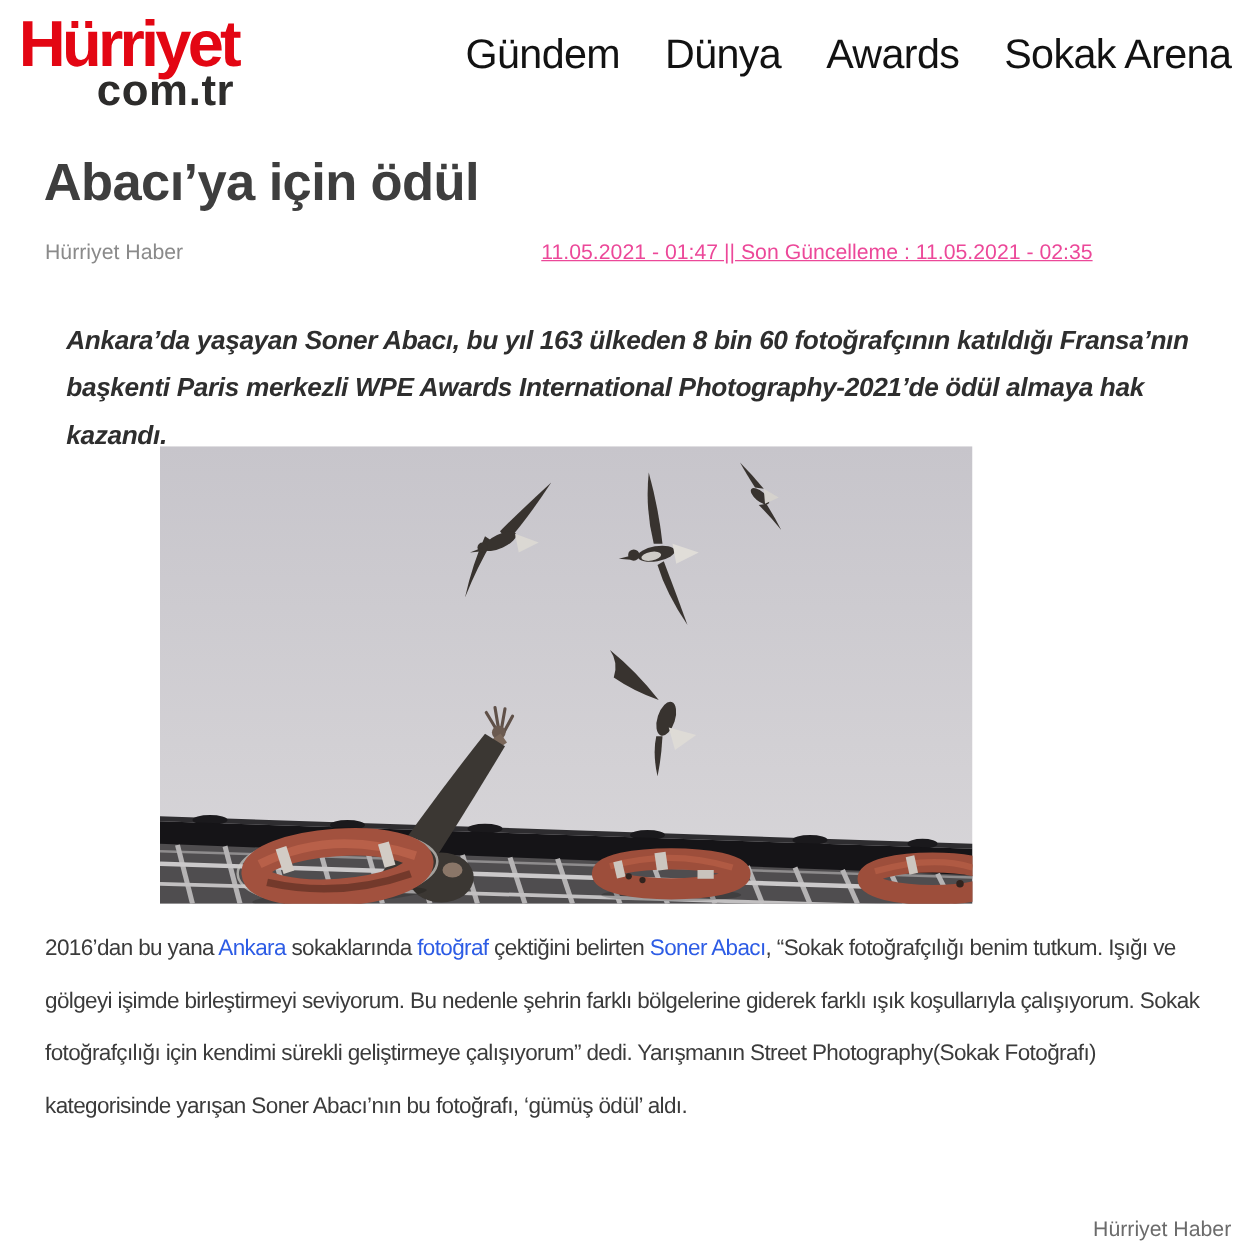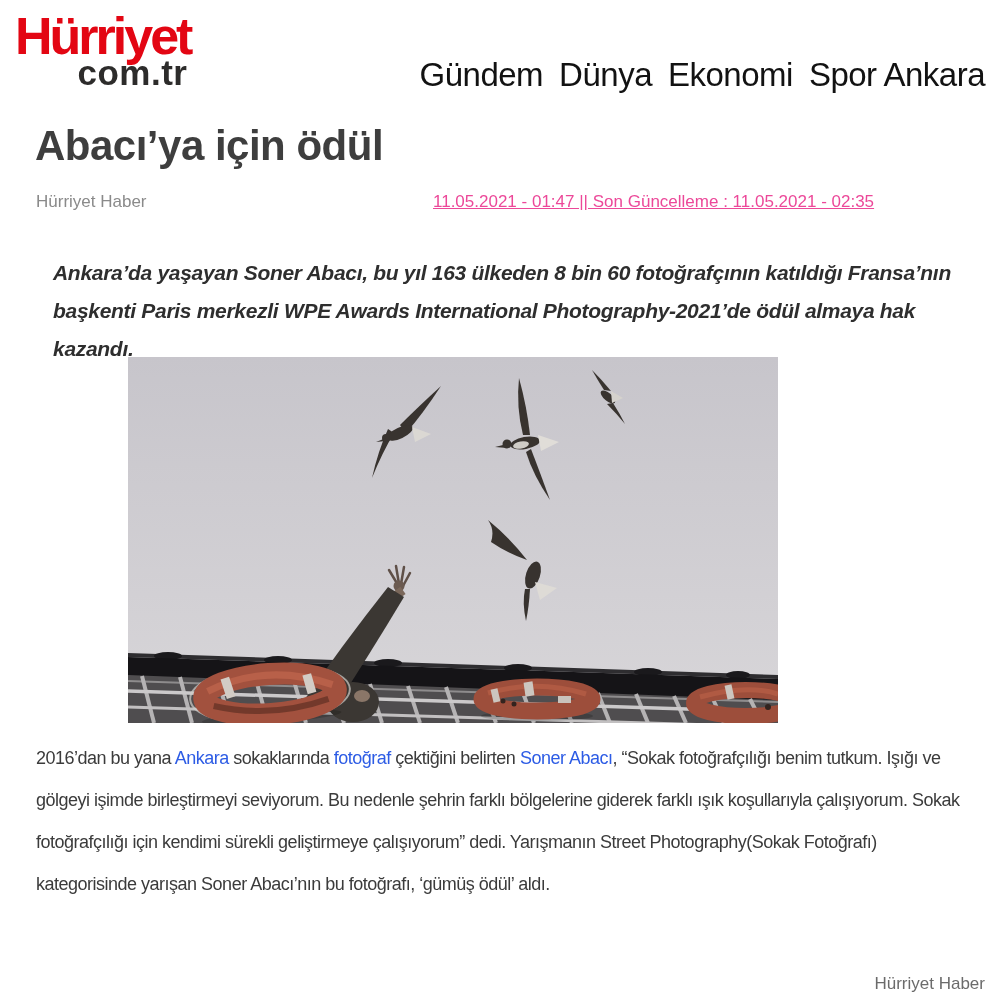--- a/index.html
+++ b/index.html
@@ -5,21 +5,21 @@
   html,body{margin:0;padding:0;background:#fff;}
   .page{position:relative;width:1000px;height:1000px;background:#fff;overflow:hidden;
         font-family:"Liberation Sans",sans-serif;color:#3b3b3b;}
 
   
   .logo{position:absolute;left:15px;top:12px;display:block;text-decoration:none;cursor:pointer;}
   .logo-main{display:block;font-size:52px;font-weight:900;letter-spacing:-3px;
              color:#e30613;line-height:0.95;}
   .logo-sub{display:block;text-align:right;font-size:35px;font-weight:600;color:#2d2c2b;
             letter-spacing:0.5px;margin-top:-8px;padding-right:3px;}
-  nav{position:absolute;right:15px;top:56px;display:flex;gap:16px;}
+  nav{position:absolute;right:15px;top:24px;display:flex;gap:36px;}
   nav a{font-size:33px;font-weight:500;color:#121212;text-decoration:none;cursor:pointer;
         letter-spacing:-0.5px;}
 
   
   .title{position:absolute;left:35px;top:122px;margin:0;font-size:42px;font-weight:800;
          color:#3e3e3e;letter-spacing:-0.5px;}
   .meta{position:absolute;left:36px;top:192px;width:949px;height:24px;font-size:17px;}
   .author{color:#8a8a8a;}
   .dates{position:absolute;left:397px;top:0;color:#ec4899;white-space:nowrap;text-decoration:underline;}
 
@@ -45,22 +45,22 @@
 <div class="page">
 
   <header>
     <a class="logo">
       <span class="logo-main">Hürriyet</span>
       <span class="logo-sub">com.tr</span>
     </a>
     <nav>
       <a>Gündem</a>
       <a>Dünya</a>
-      <a>Ekonomi</a>
-      <a>Spor Ankara</a>
+      <a>Awards</a>
+      <a>Sokak Arena</a>
     </nav>
   </header>
 
   <h1 class="title">Abacı’ya için ödül</h1>
 
   <div class="meta">
     <span class="author">Hürriyet Haber</span>
     <span class="dates">11.05.2021 - 01:47 ||  Son Güncelleme : 11.05.2021 - 02:35</span>
   </div>
 

